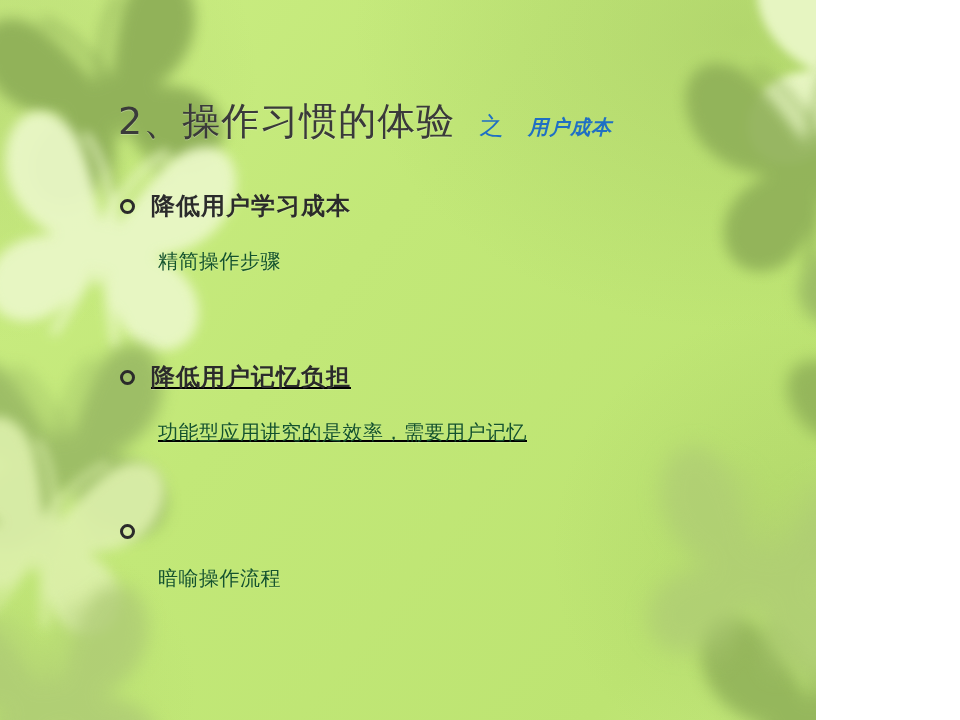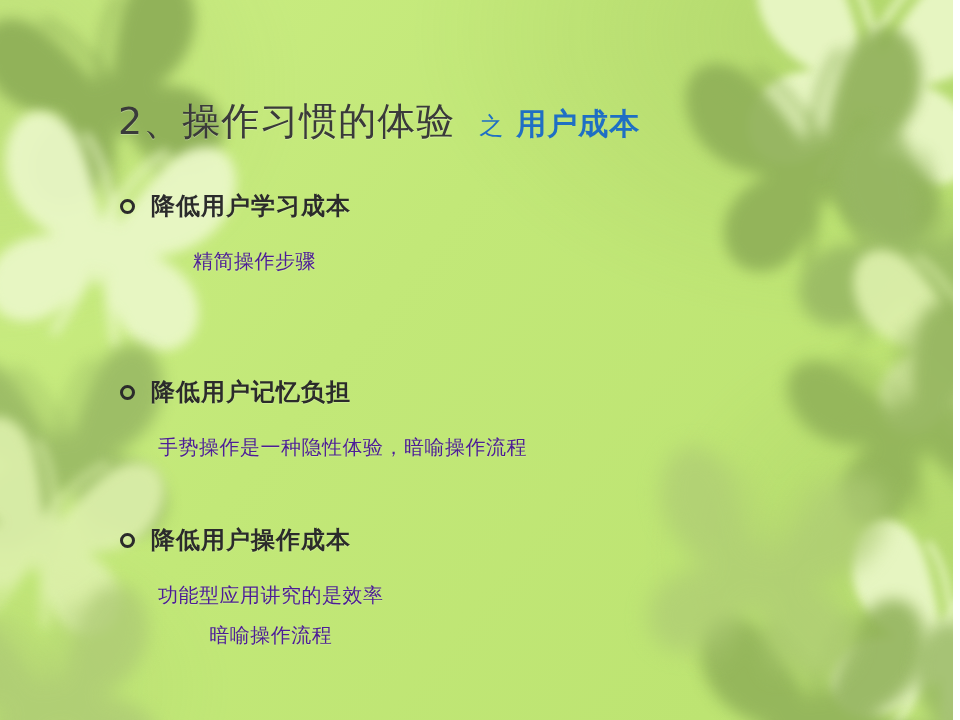--- a/index.html
+++ b/index.html
@@ -3,21 +3,21 @@
 <meta charset="utf-8">
 <title>Slide</title>
 <style>
   html, body {
     margin: 0;
     padding: 0;
     background: #ffffff;
   }
   #slide {
     position: relative;
-    width: 953px;
+    width: 816px;
     height: 720px;
     overflow: hidden;
     background: #c2e878;
     font-family: "DejaVu Sans", "Liberation Sans", sans-serif;
     -webkit-font-smoothing: antialiased;
   }
 
   
   #bg-decor {
     position: absolute;
@@ -68,30 +68,31 @@
     text-shadow: 0 1px 0 rgba(255,255,255,0.28);
   }
   #title-sep {
     font-size: 24px;
     font-weight: 400;
     color: #1f6fc4;
     margin-left: 24px;
     letter-spacing: 1px;
   }
   #title-sub {
-    font-size: 30px;
+    font-size: 20px;
     font-weight: 700;
     color: #1f6fc4;
-    margin-left: 12px;
+    margin-left: 24px;
     letter-spacing: 1px;
-  }
-
-  .section { position: absolute; left: 120px; text-align: center; }
+    font-style: italic;
+  }
+
+  .section { position: absolute; left: 120px; }
   .section.s0 { top: 190px; }
-  .section.s1 { top: 376px; }
+  .section.s1 { top: 361px; text-decoration: underline; }
   .section.s2 { top: 524px; }
 
   .sec-head {
     display: flex;
     align-items: center;
     white-space: nowrap;
   }
   .bullet-ring {
     width: 15px;
     height: 15px;
@@ -108,21 +109,21 @@
     letter-spacing: 1px;
     text-shadow: 0 1px 0 rgba(255,255,255,0.20);
   }
   .sec-lines {
     margin-top: 19px;
     margin-left: 38px;
   }
   .sec-line {
     font-size: 20px;
     font-weight: 400;
-    color: #4c1d95;
+    color: #14532d;
     letter-spacing: 0.5px;
     line-height: 40px;
     white-space: nowrap;
     text-shadow: 0 1px 0 rgba(255,255,255,0.18);
   }
 </style>
 </head>
 <body>
 
 <div id="slide">
@@ -304,29 +305,27 @@
         <div class="sec-line">精简操作步骤</div>
       </div>
     </div>
 
     <div class="section s1">
       <div class="sec-head">
         <span class="bullet-ring"></span>
         <span class="sec-title">降低用户记忆负担</span>
       </div>
       <div class="sec-lines">
-        <div class="sec-line">手势操作是一种隐性体验，暗喻操作流程</div>
+        <div class="sec-line">功能型应用讲究的是效率，需要用户记忆</div>
       </div>
     </div>
 
     <div class="section s2">
       <div class="sec-head">
         <span class="bullet-ring"></span>
-        <span class="sec-title">降低用户操作成本</span>
       </div>
       <div class="sec-lines">
-        <div class="sec-line">功能型应用讲究的是效率</div>
         <div class="sec-line">暗喻操作流程</div>
       </div>
     </div>
 
   </div>
 </div>
 
 </body></html>

